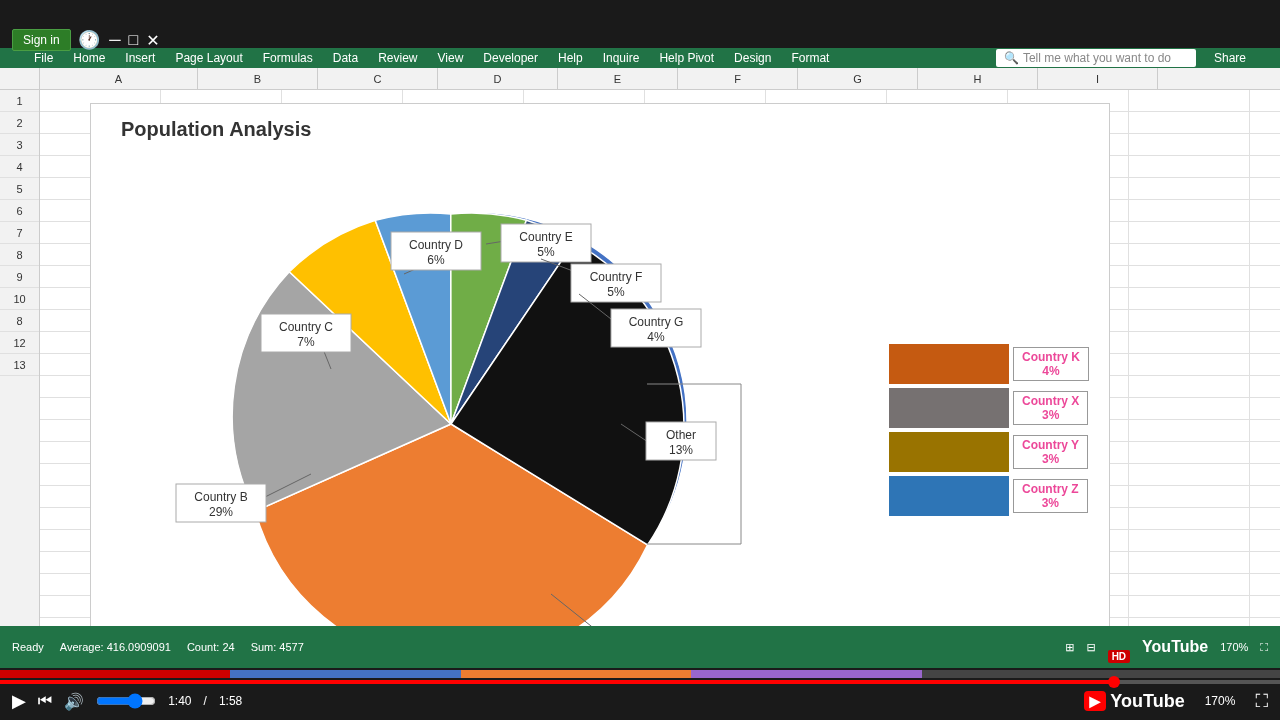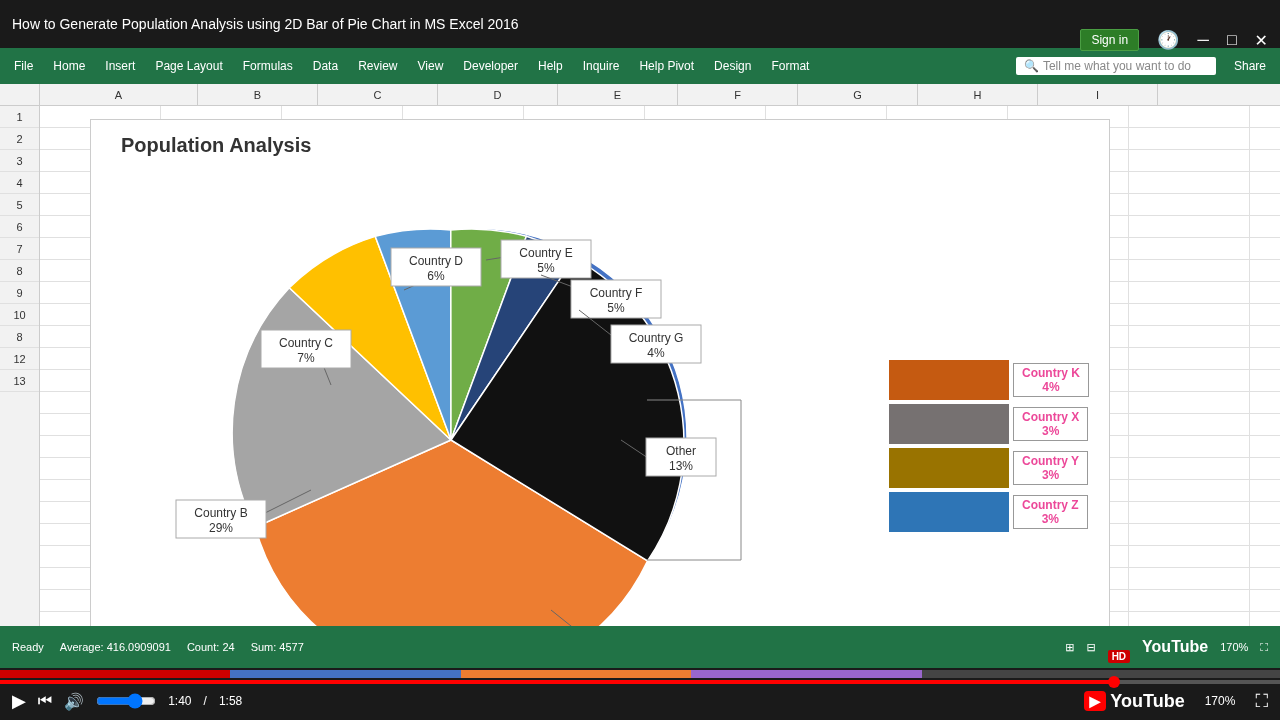--- a/index.html
+++ b/index.html
@@ -9,38 +9,38 @@
     #title-bar {
       background: #1a1a1a;
       color: #fff;
       font-size: 14px;
       padding: 8px 12px;
       display: flex;
       align-items: center;
       justify-content: space-between;
       height: 48px;
     }
-    #title-bar .title-controls { display: flex; align-items: center; gap: 18px; margin-top: 32px; }
+    #title-bar .title-controls { display: flex; align-items: center; gap: 8px; margin-top: 32px; }
     #title-bar .sign-in-btn {
       background: #2d7d27;
       border: 1px solid #4a9e43;
       color: #fff;
       padding: 3px 10px;
       font-size: 12px;
       cursor: pointer;
       border-radius: 2px;
     }
 
     
     #ribbon {
       background: #217346;
-      height: 36px;
-      display: flex;
-      align-items: center;
-      padding: 0 4px;
+      height: 20px;
+      display: flex;
+      align-items: center;
+      padding: 0 24px;
     }
     #ribbon .ribbon-tab {
       color: #fff;
       font-size: 12px;
       padding: 6px 10px;
       cursor: pointer;
       white-space: nowrap;
     }
     #ribbon .search-box {
       margin-left: auto;
@@ -260,21 +260,20 @@
     .col-E { width: 120px; }
     .col-F { width: 120px; }
     .col-G { width: 120px; }
     .col-H { width: 120px; }
     .col-I { width: 120px; }
   </style>
 </head>
 <body>
 
 <div id="title-bar">
-  <span>How to Generate Population Analysis using 2D Bar of Pie Chart in MS Excel 2016</span>
   <div class="title-controls">
     <button class="sign-in-btn">Sign in</button>
     <span style="color:#fff;font-size:18px;">🕐</span>
     <span style="color:#fff;font-size:16px;cursor:pointer;">─</span>
     <span style="color:#fff;font-size:16px;cursor:pointer;">□</span>
     <span style="color:#fff;font-size:16px;cursor:pointer;">✕</span>
   </div>
 </div>
 
 <div id="ribbon">

